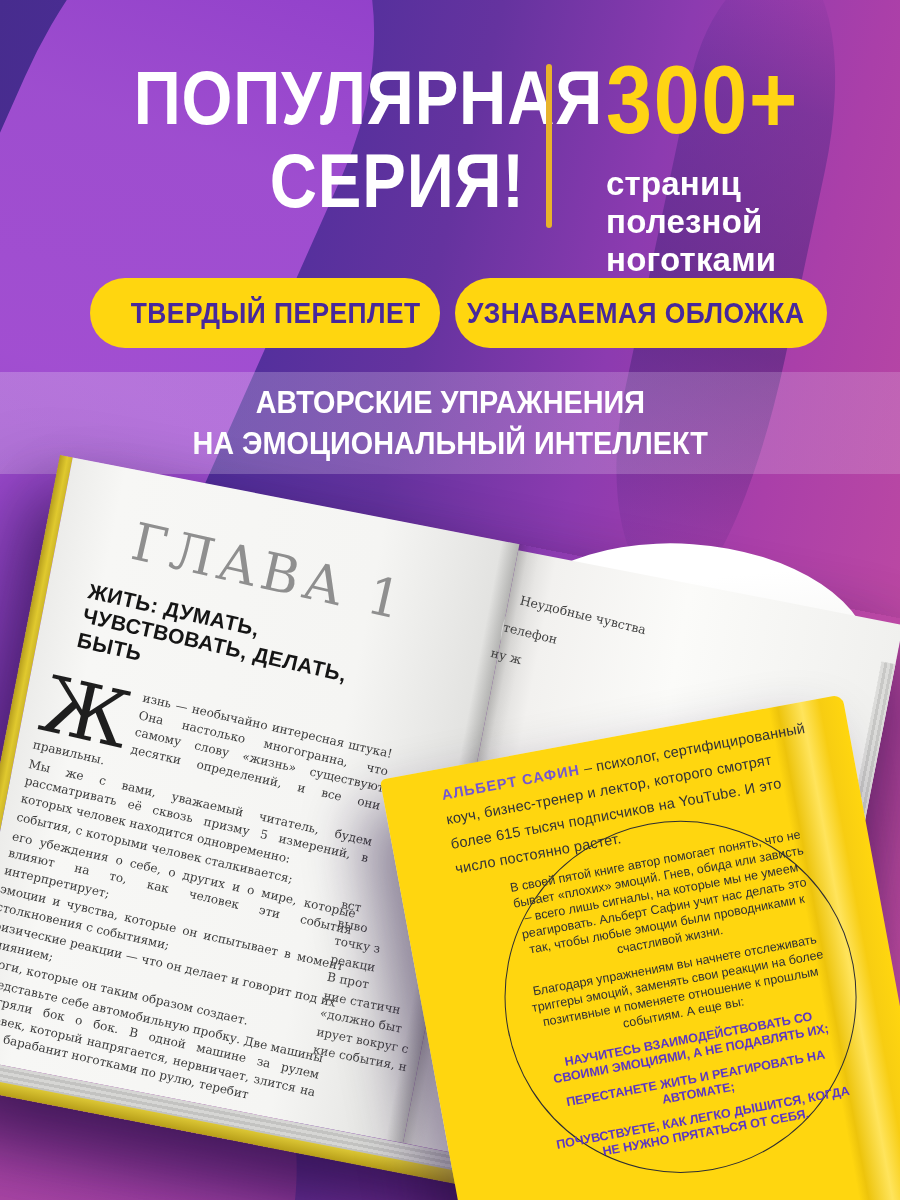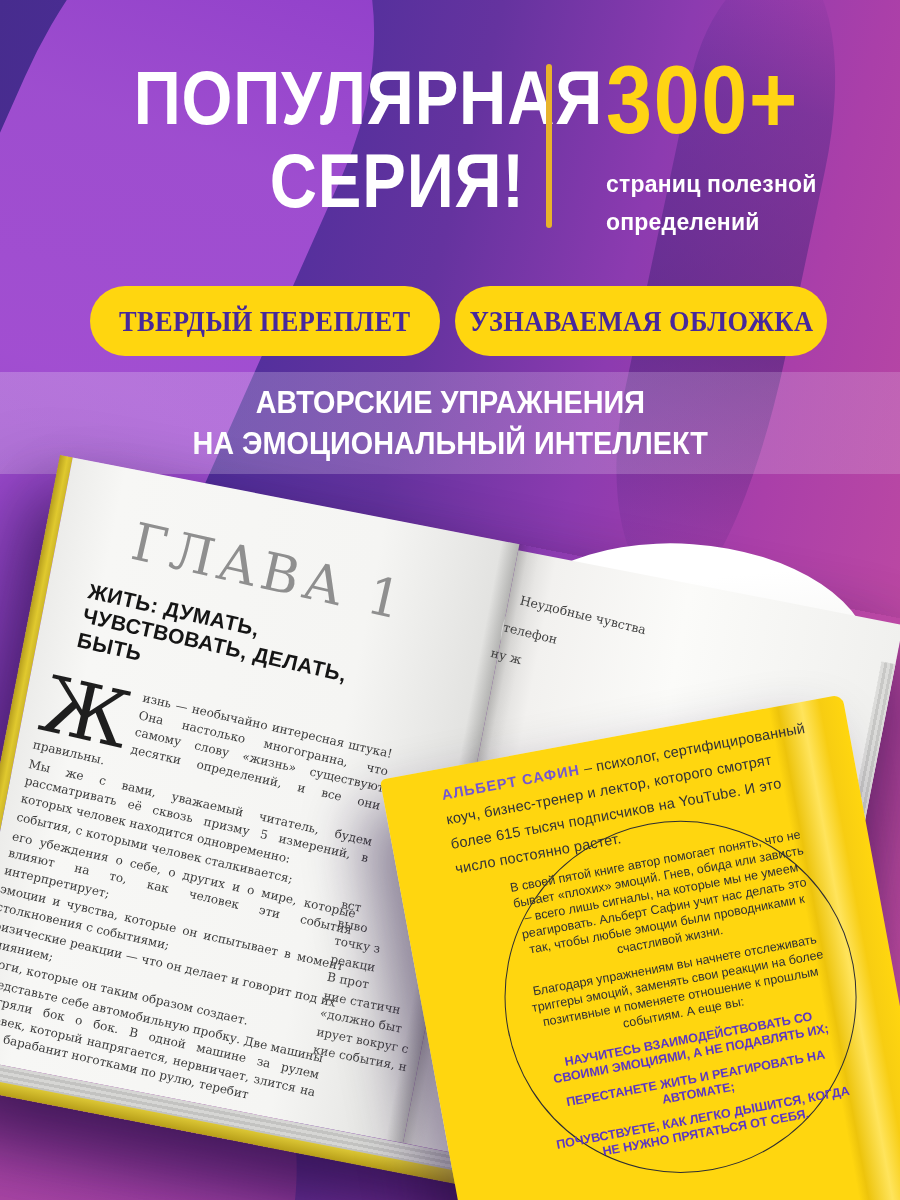--- a/index.html
+++ b/index.html
@@ -19,24 +19,24 @@
     border-radius:50% 50% 40% 60% / 20% 30% 40% 30%;}
   .brush-bl{left:-190px;top:930px;width:470px;height:580px;transform:rotate(32deg);
     background:linear-gradient(180deg,#a743b8 0%,#bb4aa8 50%,#c9529c 100%);border-radius:50%;opacity:.85;}
   
   .headline{top:56px;left:70px;width:455px;text-align:right;color:#fff;font-weight:bold;
     font-size:76px;line-height:83px;letter-spacing:1px;transform:scaleX(.86);transform-origin:top right;z-index:3;}
   .divider{left:546px;top:64px;width:6px;height:164px;background:#e8b32b;border-radius:3px;z-index:3;}
   .stat{left:578px;top:50px;z-index:3;margin-left:28px;}
   .stat-value{font-size:96px;line-height:100px;font-weight:bold;color:#ffd414;letter-spacing:2px;
     transform:scaleX(.86);transform-origin:top left;}
-  .stat-caption{margin-top:15px;font-size:23px;line-height:38px;font-weight:bold;color:#ffffff;letter-spacing:.2px;}
+  .stat-caption{margin-top:15px;font-size:33px;line-height:38px;font-weight:bold;color:#ffffff;letter-spacing:.2px;}
   
-  .badge{top:286px;height:70px;background:#ffd60f;border-radius:38px;display:flex;align-items:center;
-    justify-content:center;color:#47289c;font-weight:bold;font-size:30px;letter-spacing:.5px;z-index:3;font-family:Liberation Serif, serif;}
+  .badge{top:278px;height:70px;background:#ffd60f;border-radius:38px;display:flex;align-items:center;
+    justify-content:flex-end;color:#47289c;font-weight:bold;font-size:30px;letter-spacing:.5px;z-index:3;}
   .badge>span{transform:scaleX(.88);white-space:nowrap;}
   .badge-1{left:90px;width:350px;}
   .badge-2{left:455px;width:372px;}
   
   .band{left:0;top:372px;width:900px;height:102px;z-index:4;
     background:linear-gradient(90deg,rgba(238,224,246,.27),rgba(238,224,246,.20));
     display:flex;flex-direction:column;align-items:center;justify-content:center;gap:1px;
     color:#fff;font-weight:bold;font-size:31px;line-height:40px;}
   .band>div{transform:scaleX(.93);white-space:nowrap;}
   
@@ -93,21 +93,21 @@
 
 <div class="abs headline">
   <div>ПОПУЛЯРНАЯ</div>
   <div>СЕРИЯ!</div>
 </div>
 <div class="abs divider"></div>
 <div class="abs stat">
   <div class="stat-value">300+</div>
   <div class="stat-caption">
     <div>страниц полезной</div>
-    <div>определений</div>
+    <div>ноготками</div>
   </div>
 </div>
 
 <div class="abs badge badge-1">
   <span>ТВЕРДЫЙ ПЕРЕПЛЕТ</span>
 </div>
 <div class="abs badge badge-2">
   <span>УЗНАВАЕМАЯ ОБЛОЖКА</span>
 </div>
 

